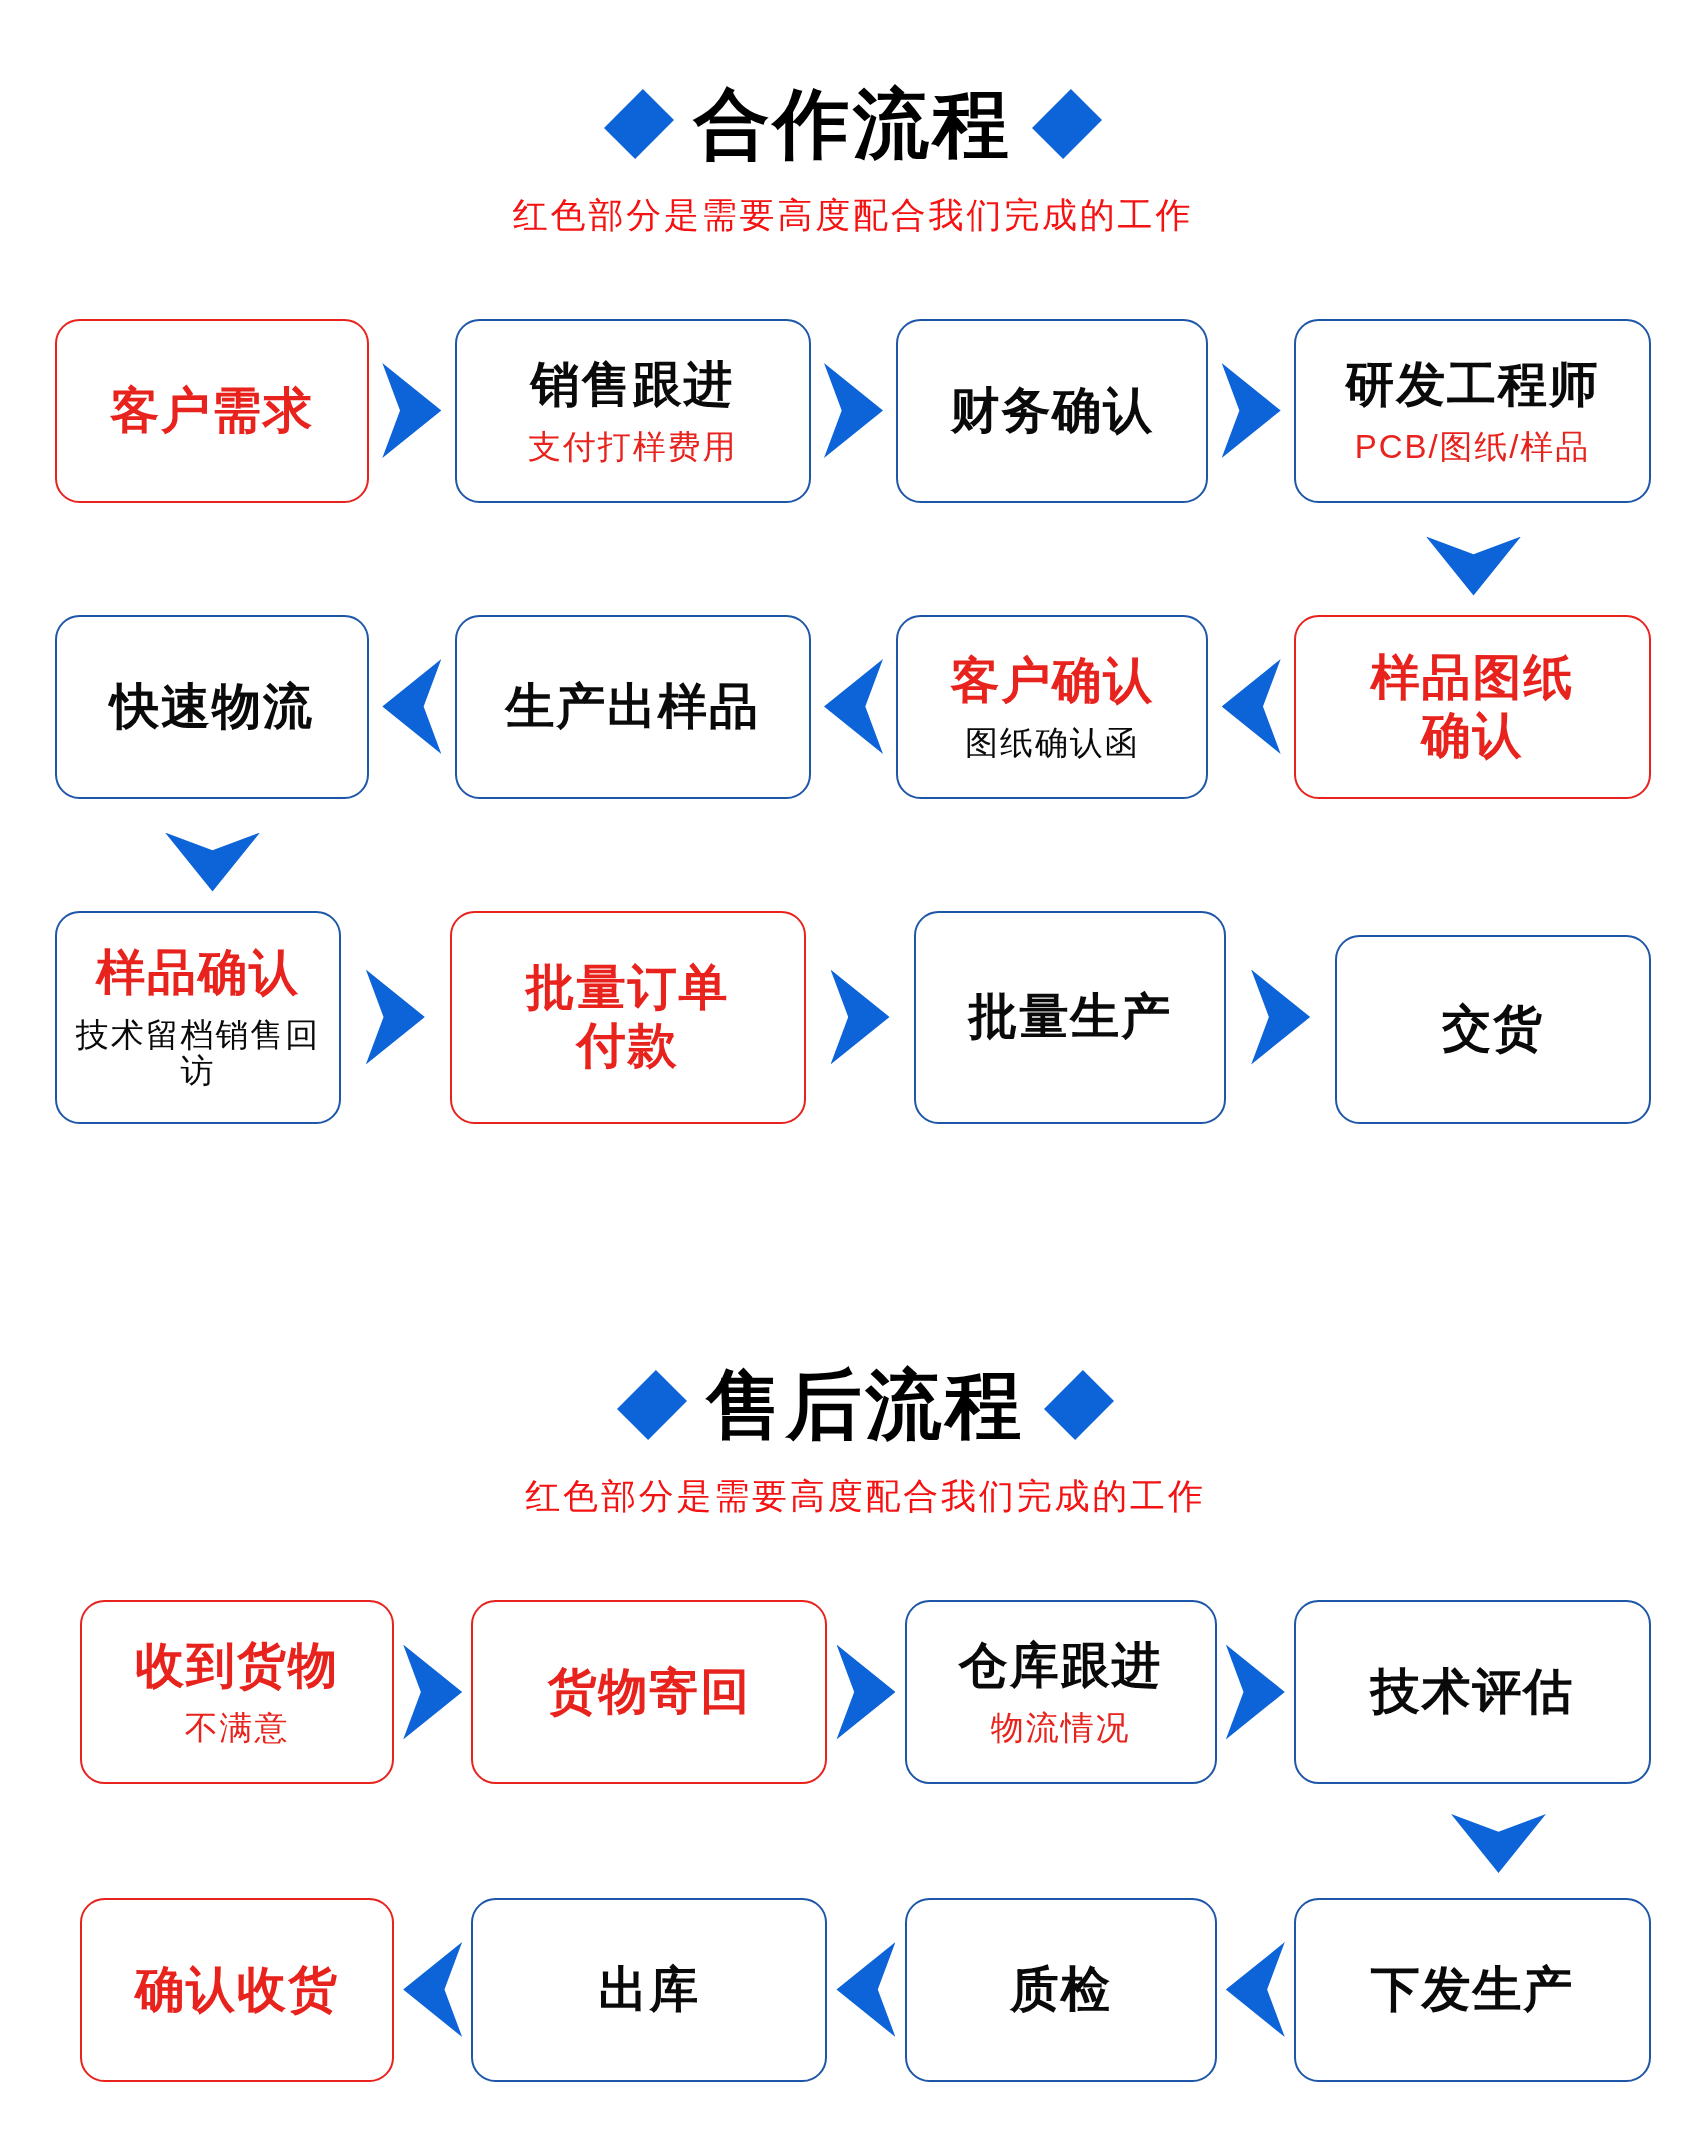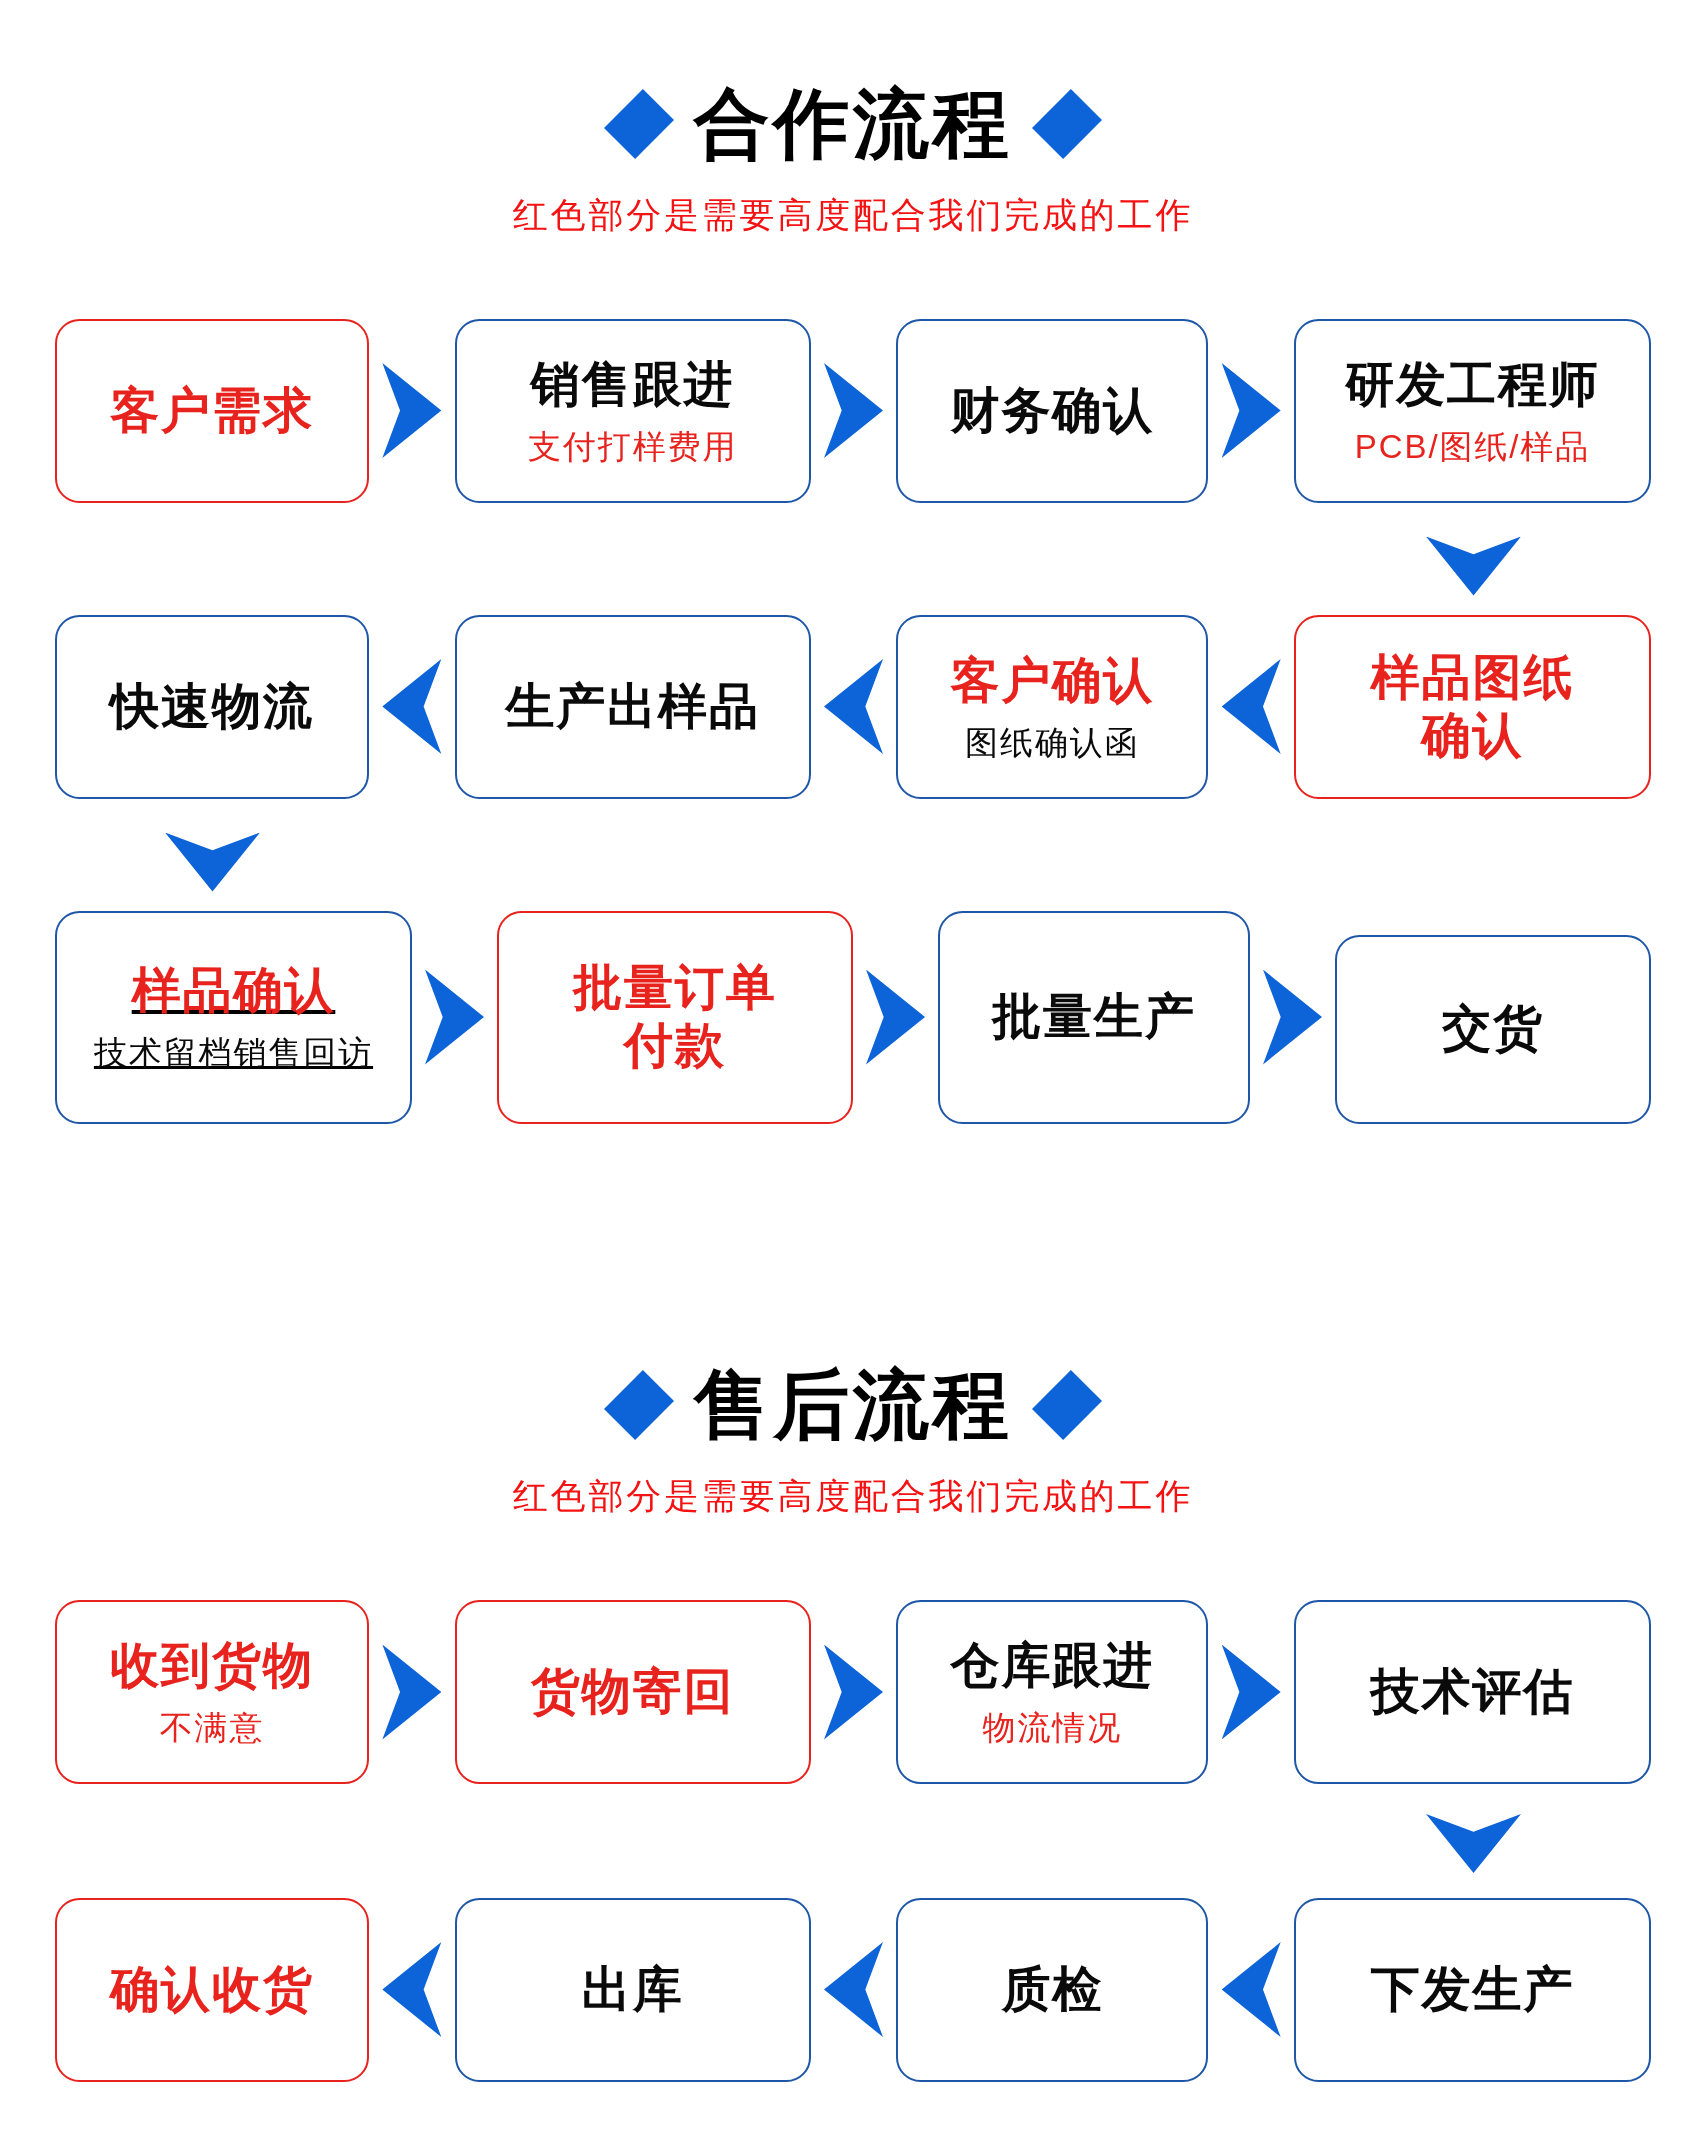--- a/index.html
+++ b/index.html
@@ -6,21 +6,21 @@
   html,body { background:#ffffff; }
   .page {
     position:relative;
     width:1703px; height:2155px;
     background:var(--bg,#ffffff);
     font-family:"Liberation Sans","DejaVu Sans",sans-serif;
     overflow:hidden;
     padding-top:80px;
   }
   .section { padding:0 52px 0 55px; }
-  .section.second { margin-top:238px; }
+  .section.second { margin-top:238px;margin-left:25px; }
 
   
   .sec-header { text-align:center; }
   .sec-title-row { display:flex; justify-content:center; align-items:center; gap:32px; height:87px; }
   .diamond {
     width:44px; height:44px;
     background:var(--accent-blue,#0d64d9);
     transform:rotate(45deg) scaleY(1.25);
     flex:0 0 auto;
   }
@@ -41,21 +41,21 @@
     border:2.8px solid var(--border-blue,#1f57a8);
     border-radius:24.6px;
     background:#ffffff;
     display:flex; flex-direction:column; justify-content:center; align-items:center;
     gap:15px; padding:9.5px 7.6px;
     flex:0 0 auto;
   }
   .row-tall .box { min-height:189px; }
   .box.b-red { border-color:var(--red-box,#e8231e); }
   .w1 { width:314px; } .w2 { width:356px; } .w3 { width:312px; } .w4 { width:357px; }
-  .w1b { width:357px;text-decoration:underline; } .w4b { width:316px;margin-top:24px; }
+  .w1b { width:286px; } .w4b { width:316px;margin-top:24px; }
   .box-title {
     font-size:49px; font-weight:900; color:var(--ink,#0a0a0a);
     letter-spacing:1.9px; text-align:center; line-height:1.18;
     white-space:pre-line;
   }
   .box-title.t-red { color:var(--red-box,#e8231e); }
   .box-sub {
     font-size:33px; font-weight:400; color:var(--ink,#0a0a0a);
     letter-spacing:1.9px; text-align:center; line-height:1.1;
   }

